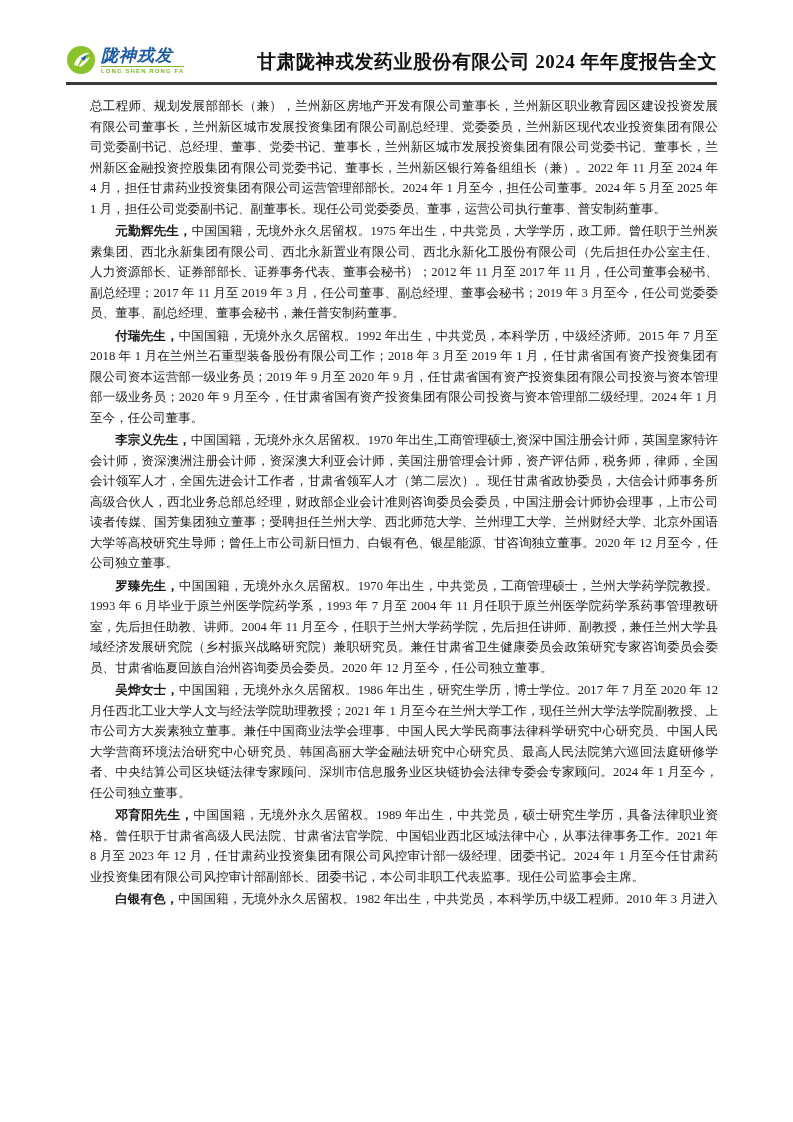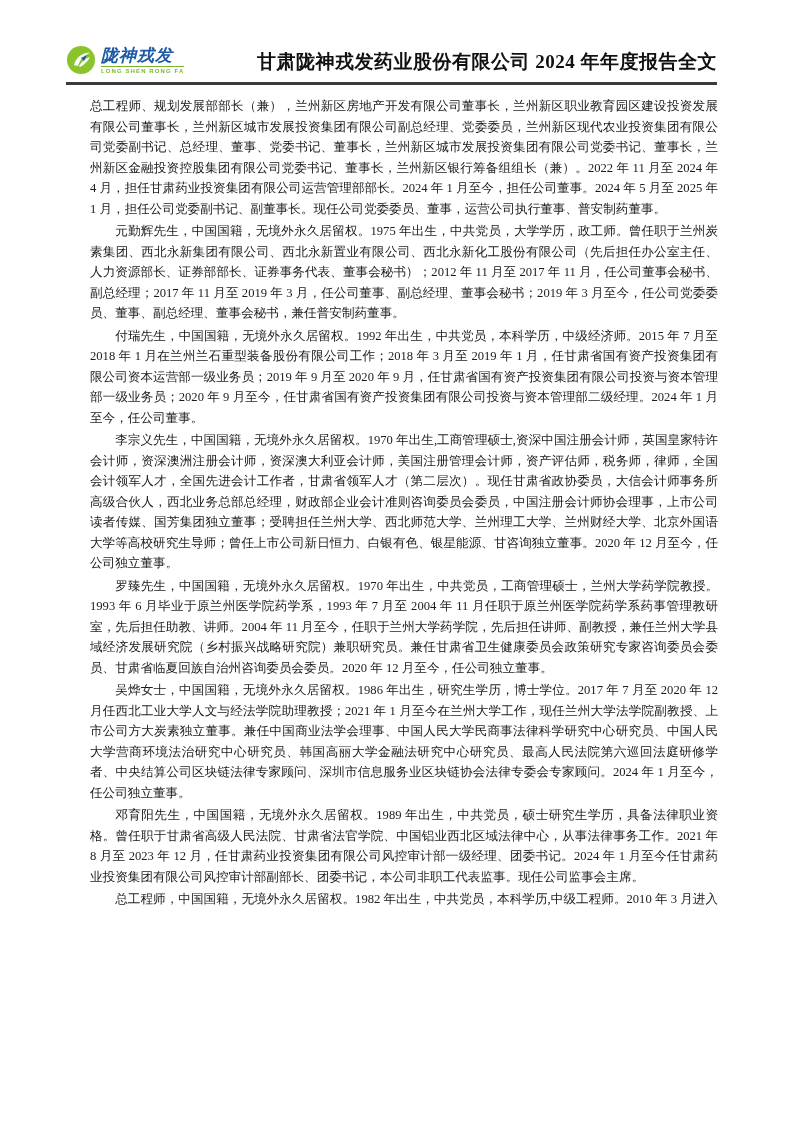--- a/index.html
+++ b/index.html
@@ -45,21 +45,21 @@
   
   .body{
     margin:11px 75px 0 90px;
     font-size:12.6px;
     line-height:20.5px;
     text-align:justify;
     text-justify:inter-ideograph;
   }
   .body p{margin:0 0 2px 0;text-indent:2em;}
   .body p.no-indent{text-indent:0;}
-  .body b{font-weight:normal;}
+  .body b{font-weight:bold;}
   
   .page-number{
     position:absolute;
     top:986px;right:78px;
     font-size:11.5px;color:#333;
   }
 </style>
 </head>
 <body>
 
@@ -94,19 +94,19 @@
 
   <p><b>李宗义先生，</b><span>中国国籍，无境外永久居留权。1970 年出生,工商管理硕士,资深中国注册会计师，英国皇家特许会计师，资深澳洲注册会计师，资深澳大利亚会计师，美国注册管理会计师，资产评估师，税务师，律师，全国会计领军人才，全国先进会计工作者，甘肃省领军人才（第二层次）。现任甘肃省政协委员，大信会计师事务所高级合伙人，西北业务总部总经理，财政部企业会计准则咨询委员会委员，中国注册会计师协会理事，上市公司读者传媒、国芳集团独立董事；受聘担任兰州大学、西北师范大学、兰州理工大学、兰州财经大学、北京外国语大学等高校研究生导师；曾任上市公司新日恒力、白银有色、银星能源、甘咨询独立董事。2020 年 12 月至今，任公司独立董事。</span></p>
 
   <p><b>罗臻先生，</b><span>中国国籍，无境外永久居留权。1970 年出生，中共党员，工商管理硕士，兰州大学药学院教授。1993 年 6 月毕业于原兰州医学院药学系，1993 年 7 月至 2004 年 11 月任职于原兰州医学院药学系药事管理教研室，先后担任助教、讲师。2004 年 11 月至今，任职于兰州大学药学院，先后担任讲师、副教授，兼任兰州大学县域经济发展研究院（乡村振兴战略研究院）兼职研究员。兼任甘肃省卫生健康委员会政策研究专家咨询委员会委员、甘肃省临夏回族自治州咨询委员会委员。2020 年 12 月至今，任公司独立董事。</span></p>
 
   <p><b>吴烨女士，</b><span>中国国籍，无境外永久居留权。1986 年出生，研究生学历，博士学位。2017 年 7 月至 2020 年 12 月任西北工业大学人文与经法学院助理教授；2021 年 1 月至今在兰州大学工作，现任兰州大学法学院副教授、上市公司方大炭素独立董事。兼任中国商业法学会理事、中国人民大学民商事法律科学研究中心研究员、中国人民大学营商环境法治研究中心研究员、韩国高丽大学金融法研究中心研究员、最高人民法院第六巡回法庭研修学者、中央结算公司区块链法律专家顾问、深圳市信息服务业区块链协会法律专委会专家顾问。2024 年 1 月至今，任公司独立董事。</span></p>
 
   <p><b>邓育阳先生，</b><span>中国国籍，无境外永久居留权。1989 年出生，中共党员，硕士研究生学历，具备法律职业资格。曾任职于甘肃省高级人民法院、甘肃省法官学院、中国铝业西北区域法律中心，从事法律事务工作。2021 年 8 月至 2023 年 12 月，任甘肃药业投资集团有限公司风控审计部一级经理、团委书记。2024 年 1 月至今任甘肃药业投资集团有限公司风控审计部副部长、团委书记，本公司非职工代表监事。现任公司监事会主席。</span></p>
 
 
-  <p><b>总工程师，</b><span>中国国籍，无境外永久居留权。1982 年出生，中共党员，本科学历,中级工程师。2010 年 3 月进入公司工作，历任生产管理部前处理车间副主任，滴丸车间主任，生产管理部部长助理、副部长。现任公司生产管理部部长、职工代表监事。2019 年主管滴丸车间获得“兰州市创新型班组”，2020 年获得甘肃省劳动模范荣誉称号，2023 年获得甘肃省国资委优秀共产党员荣誉称号。</span></p>
+  <p><b>白银有色，</b><span>中国国籍，无境外永久居留权。1982 年出生，中共党员，本科学历,中级工程师。2010 年 3 月进入公司工作，历任生产管理部前处理车间副主任，滴丸车间主任，生产管理部部长助理、副部长。现任公司生产管理部部长、职工代表监事。2019 年主管滴丸车间获得“兰州市创新型班组”，2020 年获得甘肃省劳动模范荣誉称号，2023 年获得甘肃省国资委优秀共产党员荣誉称号。</span></p>
 
 </div>
 
   <div class="page-number">38</div>
 
 </div>
 
 </body></html>

